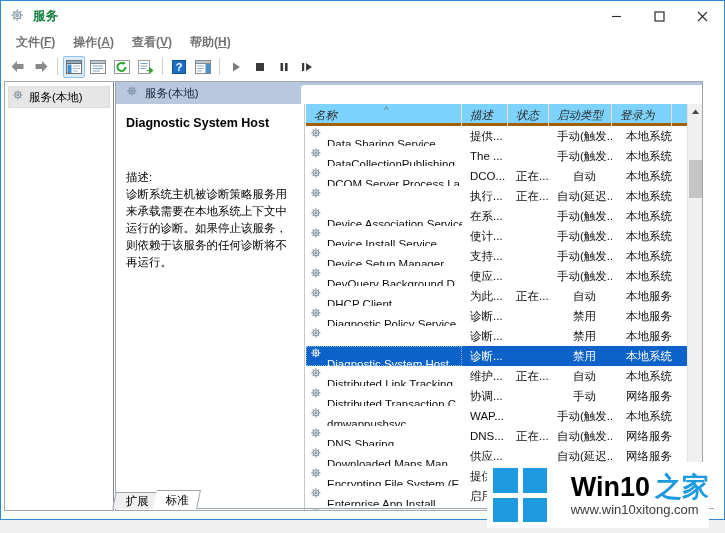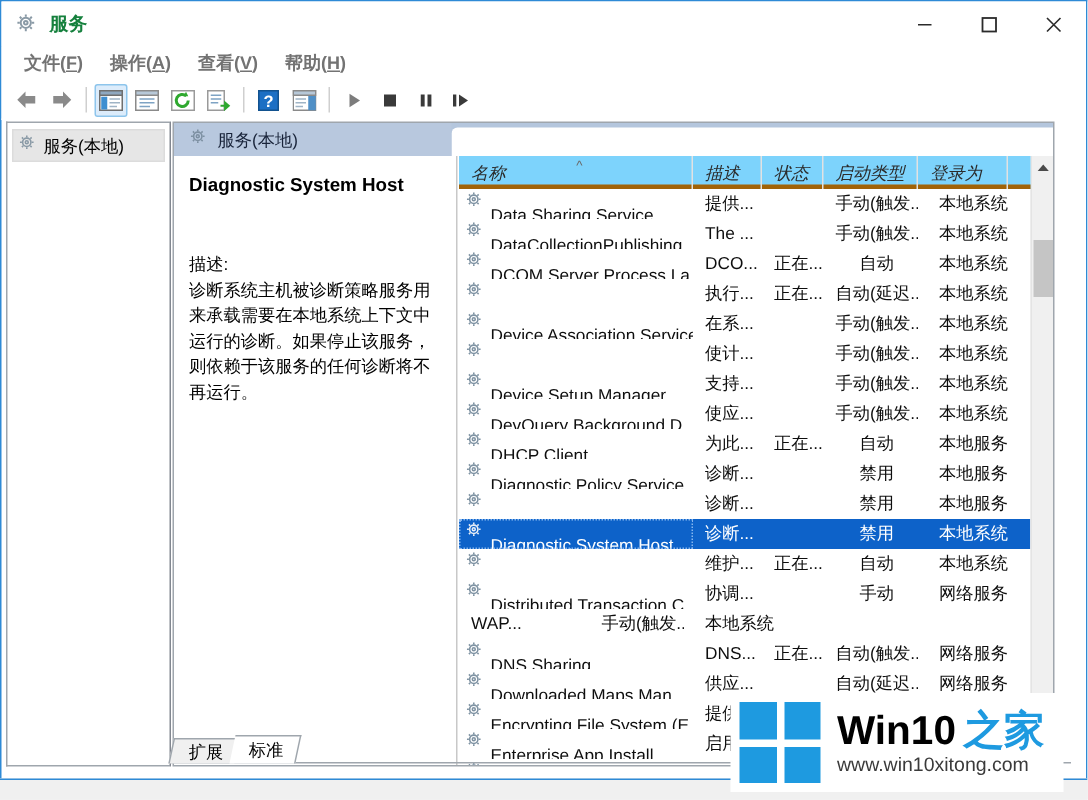--- a/index.html
+++ b/index.html
@@ -353,20 +353,21 @@
 
   
   .watermark {
     position: absolute;
     left: 487px; top: 462px;
     width: 222px; height: 66px;
     background: #ffffff;
     display: flex;
     align-items: center;
     z-index: 50;
+    justify-content: space-between;
   }
   .wm-logo {
     width: 54px; height: 54px;
     margin-left: 6px;
     display: grid;
     grid-template-columns: 1fr 1fr;
     grid-template-rows: 1fr 1fr;
     gap: 5px;
     flex: none;
   }
@@ -648,20 +649,21 @@
               </div>
               <div class="row">
                 <div class="cell name c-name">
                   <span class="tg"><svg width="13" height="13" viewBox="0 0 16 16">
                       <g fill="none" stroke="currentColor" stroke-width="1.3">
                         <circle cx="7.2" cy="7.2" r="3.4"></circle>
                         <circle cx="7.2" cy="7.2" r="1.2"></circle>
                         <path d="M7.2 1.6v1.6M7.2 11.2v1.6M1.6 7.2h1.6M11.2 7.2h1.6M3.2 3.2l1.1 1.1M10.1 10.1l1.1 1.1M11.2 3.2l-1.1 1.1M4.3 10.1l-1.1 1.1"></path>
                       </g>
                     </svg></span>
+                  <span class="nm">Device Install Service</span>
                 </div>
                 <div class="cell c-desc">使计...</div>
                 <div class="cell c-state"></div>
                 <div class="cell c-start">手动(触发...</div>
                 <div class="cell c-logon">本地系统</div>
               </div>
               <div class="row">
                 <div class="cell name c-name">
                   <span class="tg"><svg width="13" height="13" viewBox="0 0 16 16">
                       <g fill="none" stroke="currentColor" stroke-width="1.3">
@@ -758,20 +760,21 @@
               </div>
               <div class="row">
                 <div class="cell name c-name">
                   <span class="tg"><svg width="13" height="13" viewBox="0 0 16 16">
                       <g fill="none" stroke="currentColor" stroke-width="1.3">
                         <circle cx="7.2" cy="7.2" r="3.4"></circle>
                         <circle cx="7.2" cy="7.2" r="1.2"></circle>
                         <path d="M7.2 1.6v1.6M7.2 11.2v1.6M1.6 7.2h1.6M11.2 7.2h1.6M3.2 3.2l1.1 1.1M10.1 10.1l1.1 1.1M11.2 3.2l-1.1 1.1M4.3 10.1l-1.1 1.1"></path>
                       </g>
                     </svg></span>
+                  <span class="nm">Distributed Link Tracking...</span>
                 </div>
                 <div class="cell c-desc">维护...</div>
                 <div class="cell c-state">正在...</div>
                 <div class="cell c-start">自动</div>
                 <div class="cell c-logon">本地系统</div>
               </div>
               <div class="row">
                 <div class="cell name c-name">
                   <span class="tg"><svg width="13" height="13" viewBox="0 0 16 16">
                       <g fill="none" stroke="currentColor" stroke-width="1.3">
@@ -781,20 +784,30 @@
                       </g>
                     </svg></span>
                   <span class="nm">Distributed Transaction C...</span>
                 </div>
                 <div class="cell c-desc">协调...</div>
                 <div class="cell c-state"></div>
                 <div class="cell c-start">手动</div>
                 <div class="cell c-logon">网络服务</div>
               </div>
               <div class="row">
+                <div class="cell name c-name">
+                  <span class="tg"><svg width="13" height="13" viewBox="0 0 16 16">
+                      <g fill="none" stroke="currentColor" stroke-width="1.3">
+                        <circle cx="7.2" cy="7.2" r="3.4"></circle>
+                        <circle cx="7.2" cy="7.2" r="1.2"></circle>
+                        <path d="M7.2 1.6v1.6M7.2 11.2v1.6M1.6 7.2h1.6M11.2 7.2h1.6M3.2 3.2l1.1 1.1M10.1 10.1l1.1 1.1M11.2 3.2l-1.1 1.1M4.3 10.1l-1.1 1.1"></path>
+                      </g>
+                    </svg></span>
+                  <span class="nm">dmwappushsvc</span>
+                </div>
                 <div class="cell c-desc">WAP...</div>
                 <div class="cell c-state"></div>
                 <div class="cell c-start">手动(触发...</div>
                 <div class="cell c-logon">本地系统</div>
               </div>
               <div class="row">
                 <div class="cell name c-name">
                   <span class="tg"><svg width="13" height="13" viewBox="0 0 16 16">
                       <g fill="none" stroke="currentColor" stroke-width="1.3">
                         <circle cx="7.2" cy="7.2" r="3.4"></circle>

